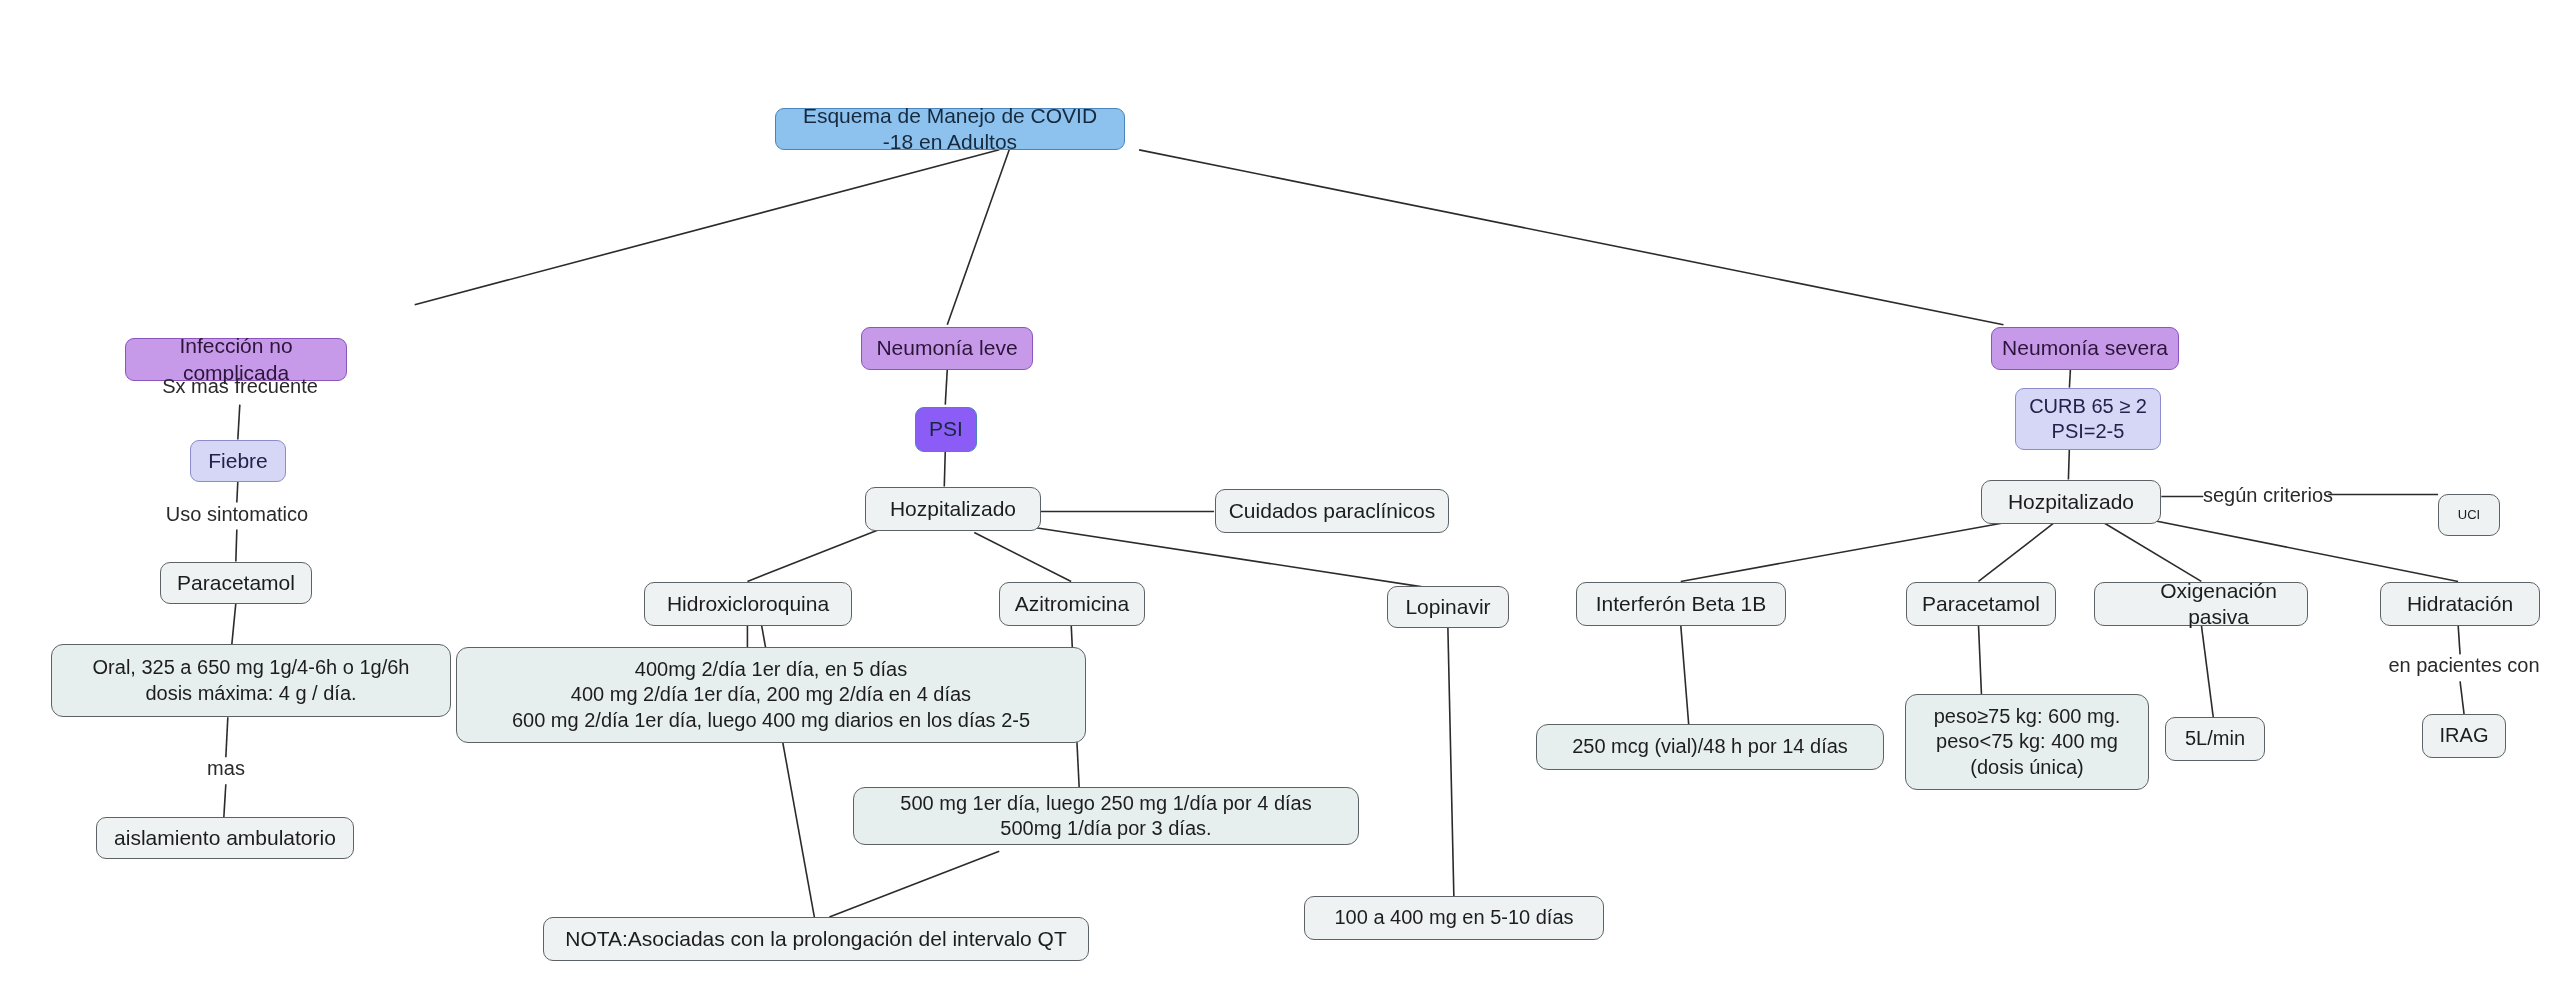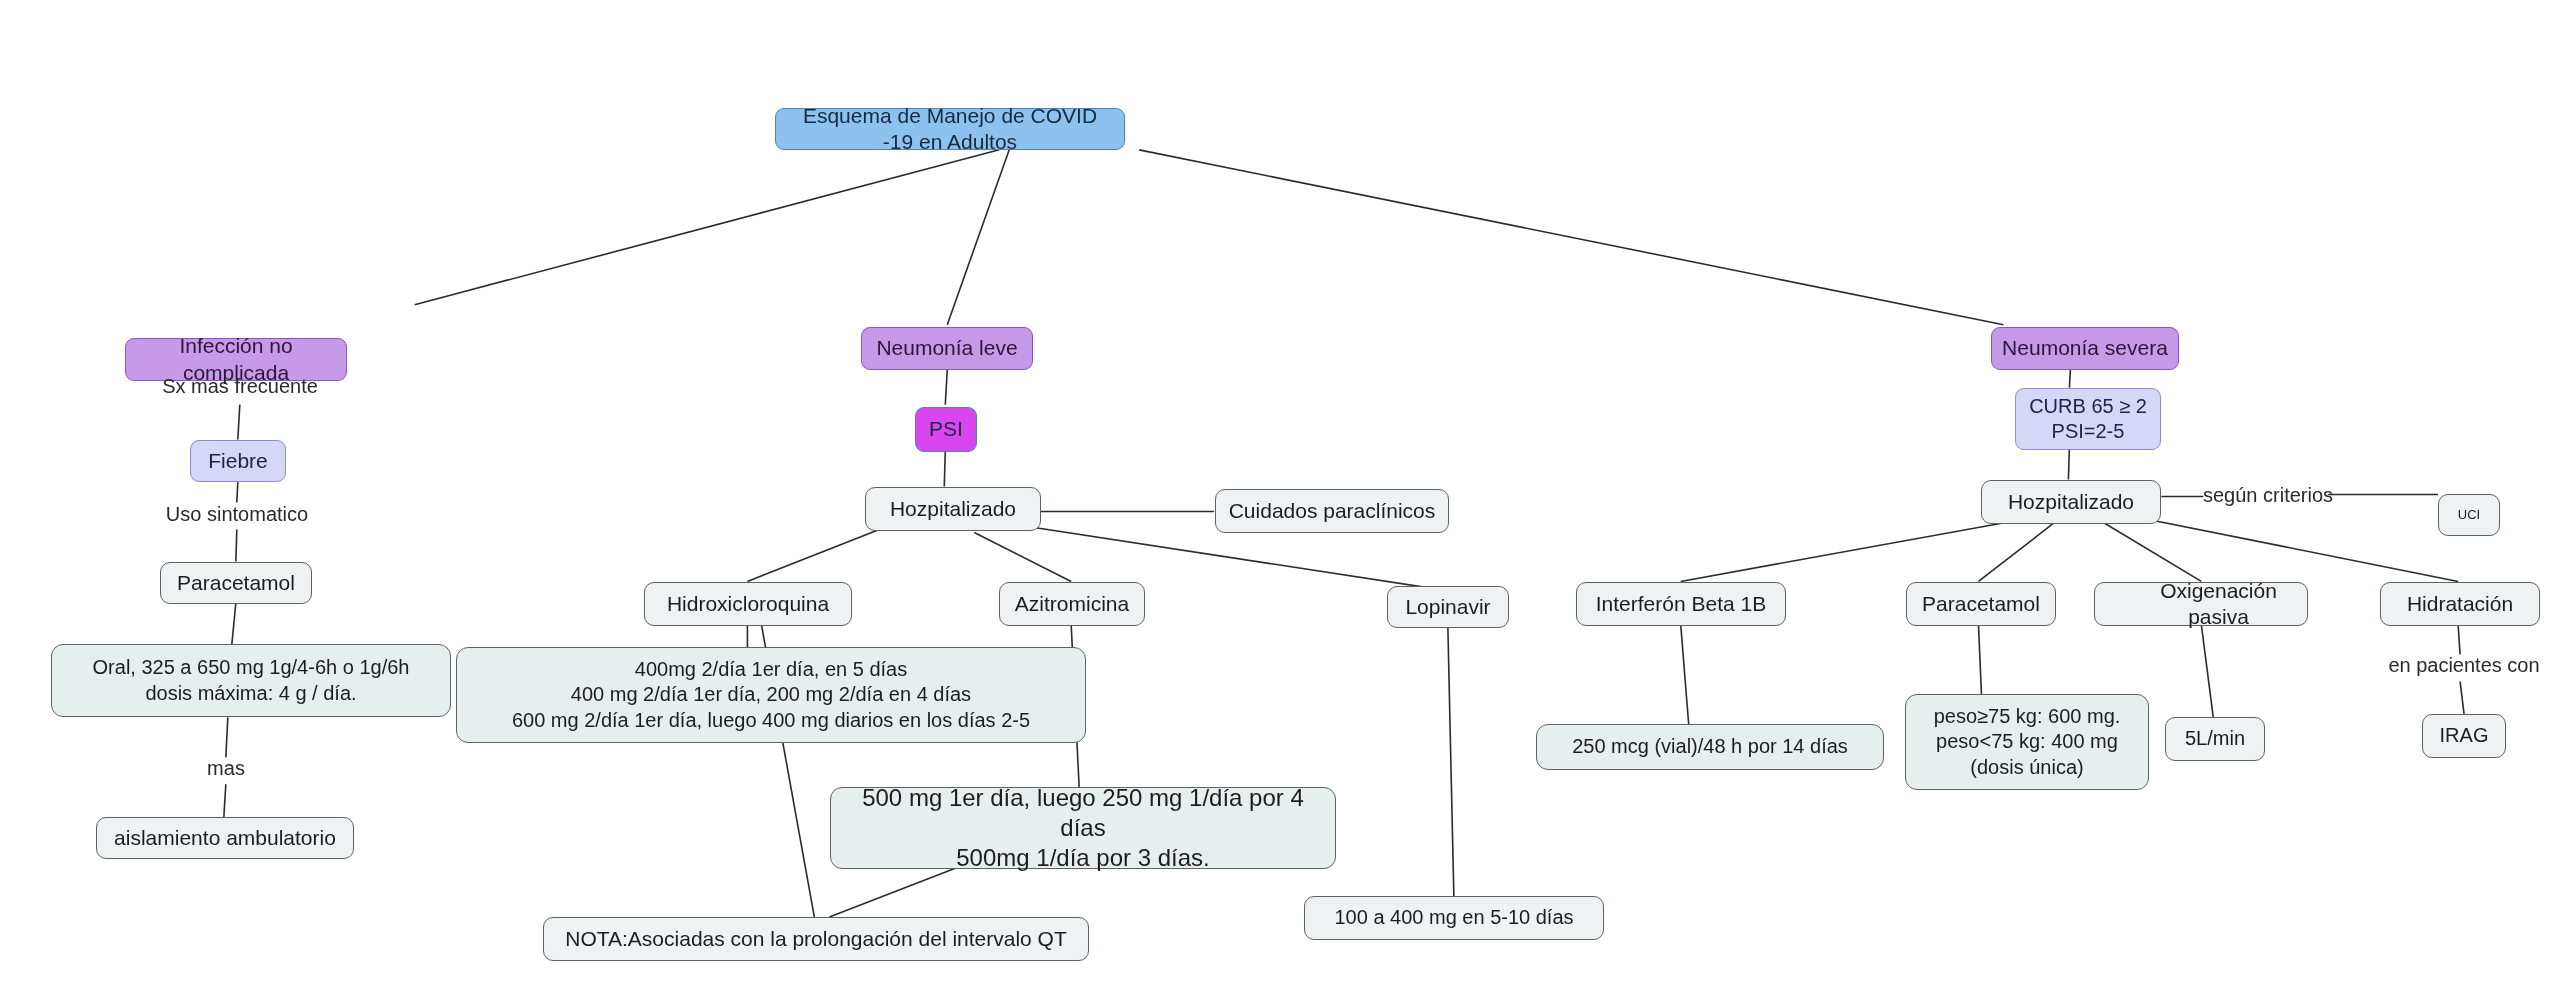--- a/index.html
+++ b/index.html
@@ -61,21 +61,21 @@
     border-radius: 9px;
     color: #2b1538;
   }
   .node.score {
     background: #d6d6f6;
     border-color: #8c8ccc;
     border-radius: 9px;
     color: #22224a;
   }
   .node.psi {
-    background: #d946ef;
+    background: #8b5cf6;
     border-color: #4a84bb;
     border-radius: 9px;
     color: #16293d;
   }
   .node.grey {
     background: #eef2f2;
     border-color: #5d6266;
   }
   .node.dose {
     background: #e7eeee;
@@ -131,21 +131,21 @@
     <line x1="2060" y1="520" x2="1980" y2="582"></line>
     <line x1="2100" y1="520" x2="2203" y2="582"></line>
     <line x1="2140" y1="518" x2="2460" y2="582"></line>
     <line x1="1682" y1="625" x2="1690" y2="725"></line>
     <line x1="1980" y1="625" x2="1983" y2="695"></line>
     <line x1="2203" y1="625" x2="2215" y2="718"></line>
     <line x1="2460" y1="625" x2="2462" y2="655"></line>
     <line x1="2462" y1="682" x2="2466" y2="715"></line>
   </svg>
 
-  <div class="node root" style="left:775px; top:108px; width:350px; height:42px; font-size:21px;">Esquema de Manejo de COVID -19 en Adultos</div>
+  <div class="node root" style="left:775px; top:108px; width:350px; height:42px; font-size:21px;">Esquema de Manejo de COVID -18 en Adultos</div>
 
   <div class="node cat" style="left:125px; top:305px; width:222px; height:43px; font-size:21px;margin-top:33px;">Infección no complicada</div>
 
   <div class="edge-label" style="left:140px; top:375px; width:200px; font-size:20px;">Sx mas frecuente</div>
 
   <div class="node score" style="left:190px; top:440px; width:96px; height:42px; font-size:21px;">Fiebre</div>
 
   <div class="edge-label" style="left:137px; top:503px; width:200px; font-size:20px;">Uso sintomatico</div>
 
   <div class="node grey" style="left:160px; top:562px; width:152px; height:42px; font-size:21px;text-align:center;">Paracetamol</div>
@@ -166,21 +166,21 @@
   <div class="node grey" style="left:1215px; top:489px; width:234px; height:44px; font-size:21px;">Cuidados paraclínicos</div>
 
   <div class="node grey" style="left:644px; top:582px; width:208px; height:44px; font-size:21px;">Hidroxicloroquina</div>
 
   <div class="node dose" style="left:435px; top:647px; width:630px; height:96px; font-size:20px;">400mg 2/día 1er día, en 5 días
 400 mg 2/día 1er día, 200 mg 2/día en 4 días
 600 mg 2/día 1er día, luego 400 mg diarios en los días 2-5</div>
 
   <div class="node grey" style="left:999px; top:582px; width:146px; height:44px; font-size:21px;">Azitromicina</div>
 
-  <div class="node dose" style="left:809px; top:787px; width:506px; height:82px; font-size:24px;">500 mg 1er día, luego 250 mg 1/día por 4 días
+  <div class="node dose" style="left:832px; top:787px; width:506px; height:58px; font-size:20px;">500 mg 1er día, luego 250 mg 1/día por 4 días
 500mg 1/día por 3 días.</div>
 
   <div class="node grey" style="left:543px; top:917px; width:546px; height:44px; font-size:21px;">NOTA:Asociadas con la prolongación del intervalo QT</div>
 
   <div class="node grey" style="left:1387px; top:586px; width:122px; height:42px; font-size:21px;">Lopinavir</div>
 
   <div class="node grey" style="left:1304px; top:896px; width:300px; height:44px; font-size:20px;">100 a 400 mg en 5-10 días</div>
 
   <div class="node cat" style="left:1991px; top:327px; width:188px; height:43px; font-size:21px;">Neumonía severa</div>
 

